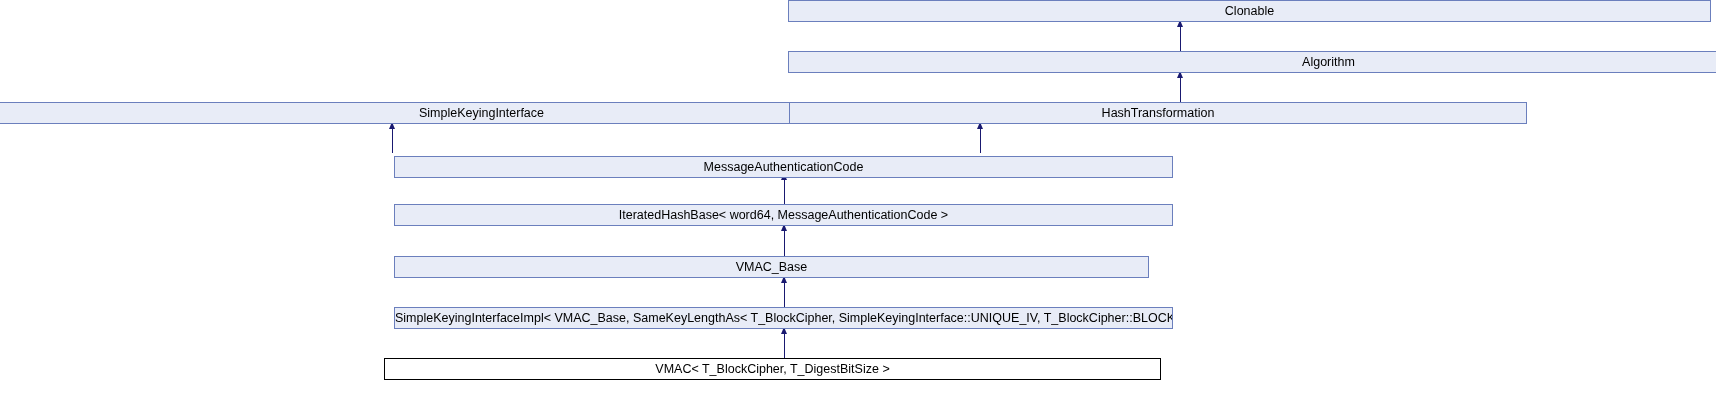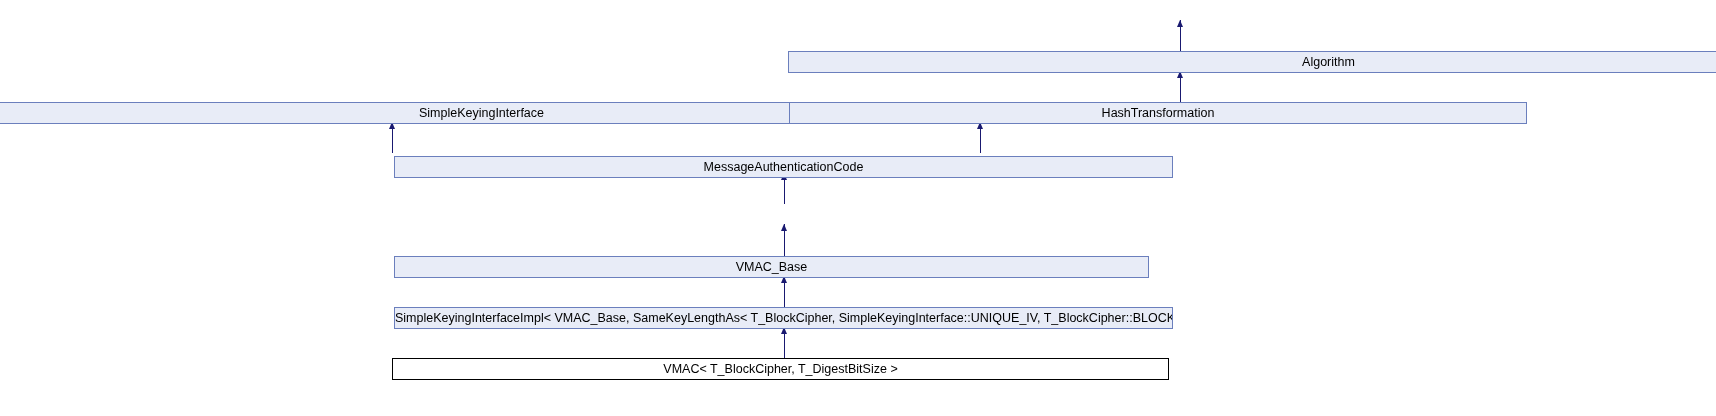--- a/index.html
+++ b/index.html
@@ -77,43 +77,49 @@
 
   <div class="edge-v" style="left:784px; top:224px; height:32px;"></div>
   <div class="arrowhead" style="left:780.5px; top:224px;"></div>
 
   <div class="edge-v" style="left:784px; top:276px; height:31px;"></div>
   <div class="arrowhead" style="left:780.5px; top:276px;"></div>
 
   <div class="edge-v" style="left:784px; top:327px; height:31px;"></div>
   <div class="arrowhead" style="left:780.5px; top:327px;"></div>
 
+  <div class="node" style="left:788px; top:0px; width:923px;">
+    <span class="node-label">Clonable</span>
+  </div>
 
   <div class="node" style="left:788px; top:51px; width:1081px;">
     <span class="node-label">Algorithm</span>
   </div>
 
   <div class="node" style="left:-1px; top:102px; width:929px;padding-left:36px;">
     <span class="node-label">SimpleKeyingInterface</span>
   </div>
 
   <div class="node" style="left:789px; top:102px; width:738px;">
     <span class="node-label">HashTransformation</span>
   </div>
 
   <div class="node" style="left:394px; top:156px; width:779px;">
     <span class="node-label">MessageAuthenticationCode</span>
   </div>
 
+  <div class="node" style="left:394px; top:204px; width:779px;">
+    <span class="node-label">IteratedHashBase&lt; word64, MessageAuthenticationCode &gt;</span>
+  </div>
 
   <div class="node" style="left:394px; top:256px; width:755px;">
     <span class="node-label">VMAC_Base</span>
   </div>
 
   <div class="node" style="left:394px; top:307px; width:779px;">
     <span class="node-label">SimpleKeyingInterfaceImpl&lt; VMAC_Base, SameKeyLengthAs&lt; T_BlockCipher, SimpleKeyingInterface::UNIQUE_IV, T_BlockCipher::BLOCKSIZE &gt; &gt;</span>
   </div>
 
-  <div class="node current" style="left:392px; top:358px; width:777px;">
+  <div class="node current" style="left:384px; top:358px; width:777px;">
     <span class="node-label">VMAC&lt; T_BlockCipher, T_DigestBitSize &gt;</span>
   </div>
 
 </div>
 
 </body></html>

